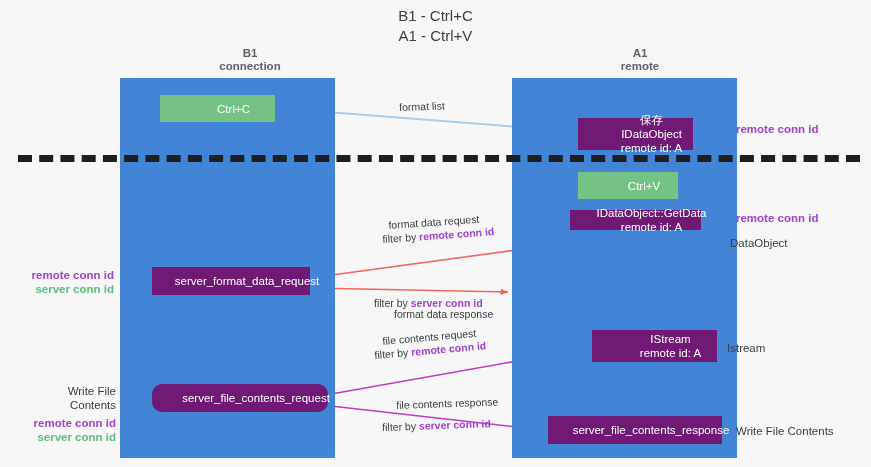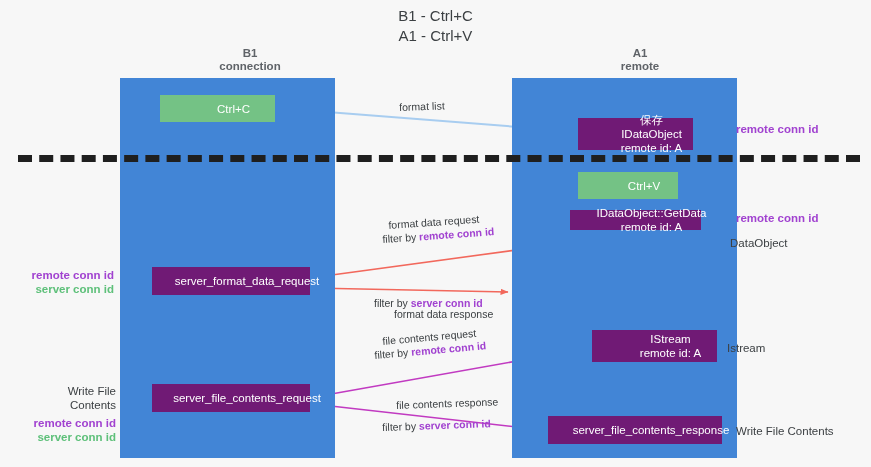--- a/index.html
+++ b/index.html
@@ -33,21 +33,21 @@
   .green{background:#74c285;}
   .orange{background:#701a75;}
 
   #n-ctrlc{left:160px;top:95px;width:115px;height:27px;}
   #n-idataobject{left:578px;top:118px;width:115px;height:32px;}
   #n-ctrlv{left:578px;top:172px;width:100px;height:27px;}
   #n-getdata{left:570px;top:210px;width:131px;height:20px;}
   #n-sfdreq{left:152px;top:267px;width:158px;height:28px;}
   #n-sfdresp{left:515px;top:279px;width:155px;height:28px;}
   #n-istream{left:592px;top:330px;width:125px;height:32px;}
-  #n-sfcreq{left:152px;top:384px;width:158px;height:28px;}
+  #n-sfcreq{left:152px;top:384px;width:176px;height:28px;border-radius:10px;}
   #n-sfcresp{left:548px;top:416px;width:174px;height:28px;}
 
   
   .side{font-size:11.5px;line-height:14px;}
   .purple{color:#a142d0;font-weight:bold;}
   .green-t{color:#5ec07a;font-weight:bold;}
   .plain{color:#3c4043;text-align:right;}
 
   #lbl-remote-1{left:736px;top:122px;}
   #lbl-remote-2{left:736px;top:211px;}

